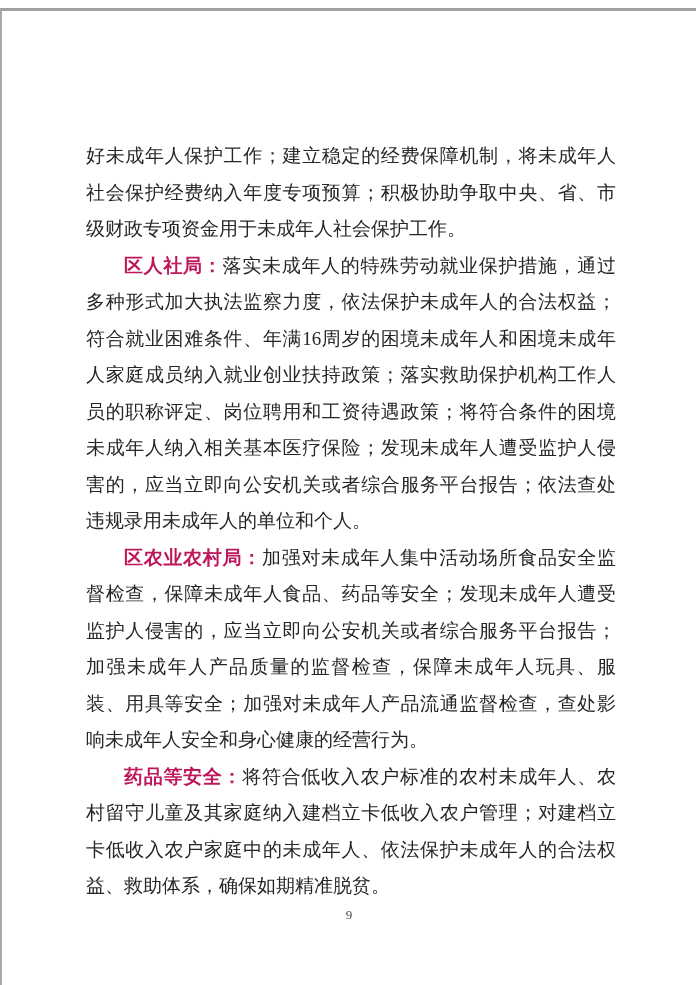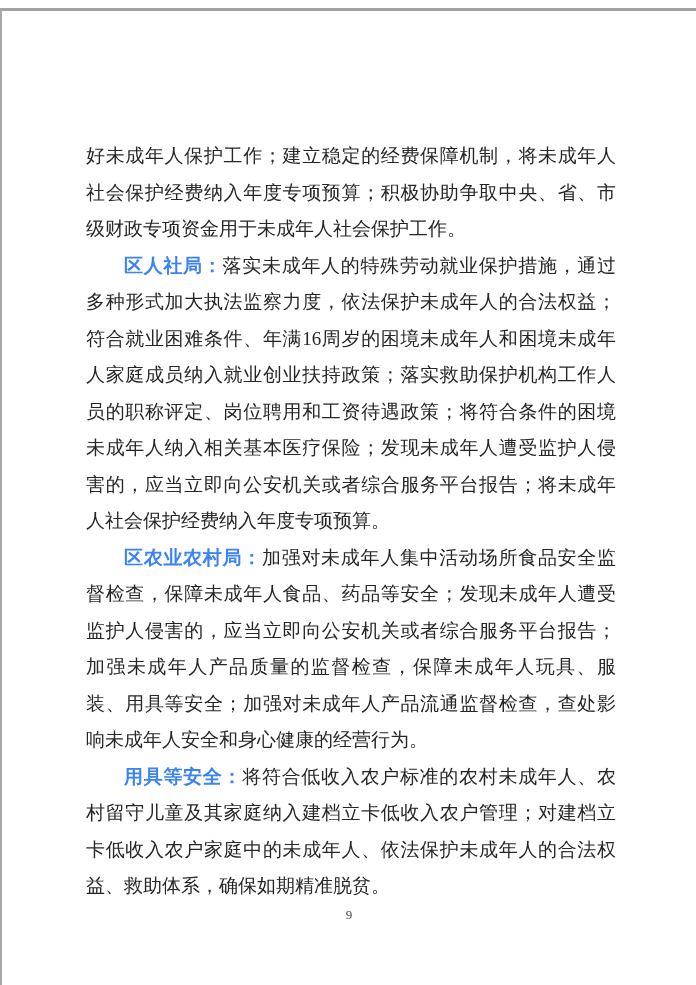--- a/index.html
+++ b/index.html
@@ -42,21 +42,21 @@
     text-align: justify;
     text-indent: 2em;
     letter-spacing: 0;
   }
   .para.no-indent {
     text-indent: 0;
   }
   .lead {
     font-family: "Liberation Sans", "DejaVu Sans", sans-serif;
     font-weight: 700;
-    color: #3b82f6;
+    color: #be185d;
   }
   .pagenum {
     position: absolute;
     top: 896px;
     left: 0;
     width: 100%;
     text-align: center;
     font-family: "Liberation Serif", "DejaVu Serif", serif;
     font-size: 13px;
     color: #4a4a4a;
@@ -64,25 +64,25 @@
 </style>
 </head>
 <body>
 
 <div class="page">
 
   <div class="content">
 
     <p class="para no-indent"><b class="lead"></b><span>好未成年人保护工作；建立稳定的经费保障机制，将未成年人社会保护经费纳入年度专项预算；积极协助争取中央、省、市级财政专项资金用于未成年人社会保护工作。</span></p>
 
-    <p class="para"><b class="lead">区人社局：</b><span>落实未成年人的特殊劳动就业保护措施，通过多种形式加大执法监察力度，依法保护未成年人的合法权益；符合就业困难条件、年满16周岁的困境未成年人和困境未成年人家庭成员纳入就业创业扶持政策；落实救助保护机构工作人员的职称评定、岗位聘用和工资待遇政策；将符合条件的困境未成年人纳入相关基本医疗保险；发现未成年人遭受监护人侵害的，应当立即向公安机关或者综合服务平台报告；将未成年人社会保护经费纳入年度专项预算。</span></p>
+    <p class="para"><b class="lead">区人社局：</b><span>落实未成年人的特殊劳动就业保护措施，通过多种形式加大执法监察力度，依法保护未成年人的合法权益；符合就业困难条件、年满16周岁的困境未成年人和困境未成年人家庭成员纳入就业创业扶持政策；落实救助保护机构工作人员的职称评定、岗位聘用和工资待遇政策；将符合条件的困境未成年人纳入相关基本医疗保险；发现未成年人遭受监护人侵害的，应当立即向公安机关或者综合服务平台报告；依法查处违规录用未成年人的单位和个人。</span></p>
 
     <p class="para"><b class="lead">区农业农村局：</b><span>加强对未成年人集中活动场所食品安全监督检查，保障未成年人食品、药品等安全；发现未成年人遭受监护人侵害的，应当立即向公安机关或者综合服务平台报告；加强未成年人产品质量的监督检查，保障未成年人玩具、服装、用具等安全；加强对未成年人产品流通监督检查，查处影响未成年人安全和身心健康的经营行为。</span></p>
 
-    <p class="para"><b class="lead">用具等安全：</b><span>将符合低收入农户标准的农村未成年人、农村留守儿童及其家庭纳入建档立卡低收入农户管理；对建档立卡低收入农户家庭中的未成年人、依法保护未成年人的合法权益、救助体系，确保如期精准脱贫。</span></p>
+    <p class="para"><b class="lead">药品等安全：</b><span>将符合低收入农户标准的农村未成年人、农村留守儿童及其家庭纳入建档立卡低收入农户管理；对建档立卡低收入农户家庭中的未成年人、依法保护未成年人的合法权益、救助体系，确保如期精准脱贫。</span></p>
 
   </div>
 
   <div class="pagenum">9</div>
 
   <div class="bottom-edge"></div>
 
 </div>
 
 </body></html>

